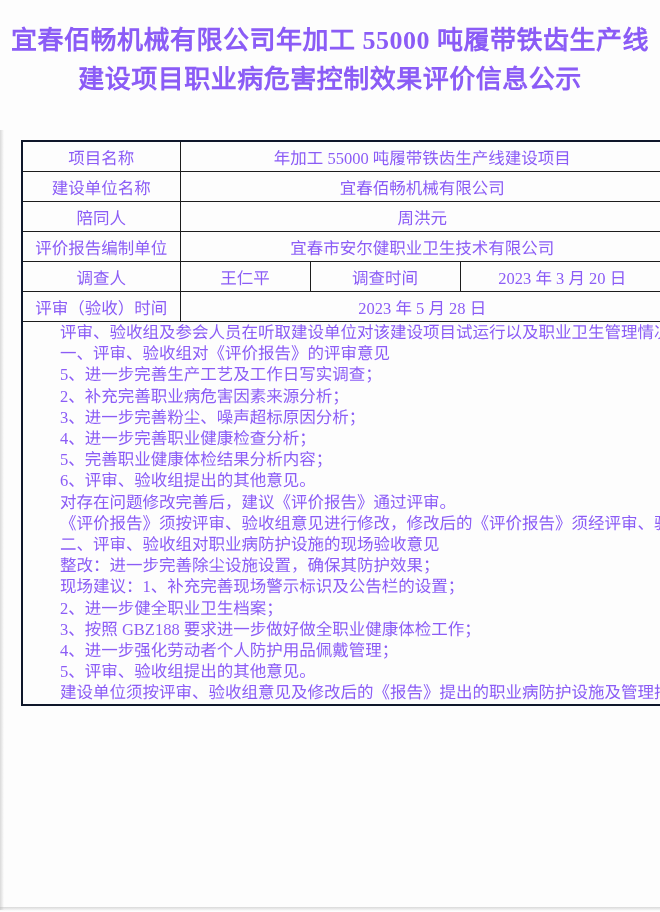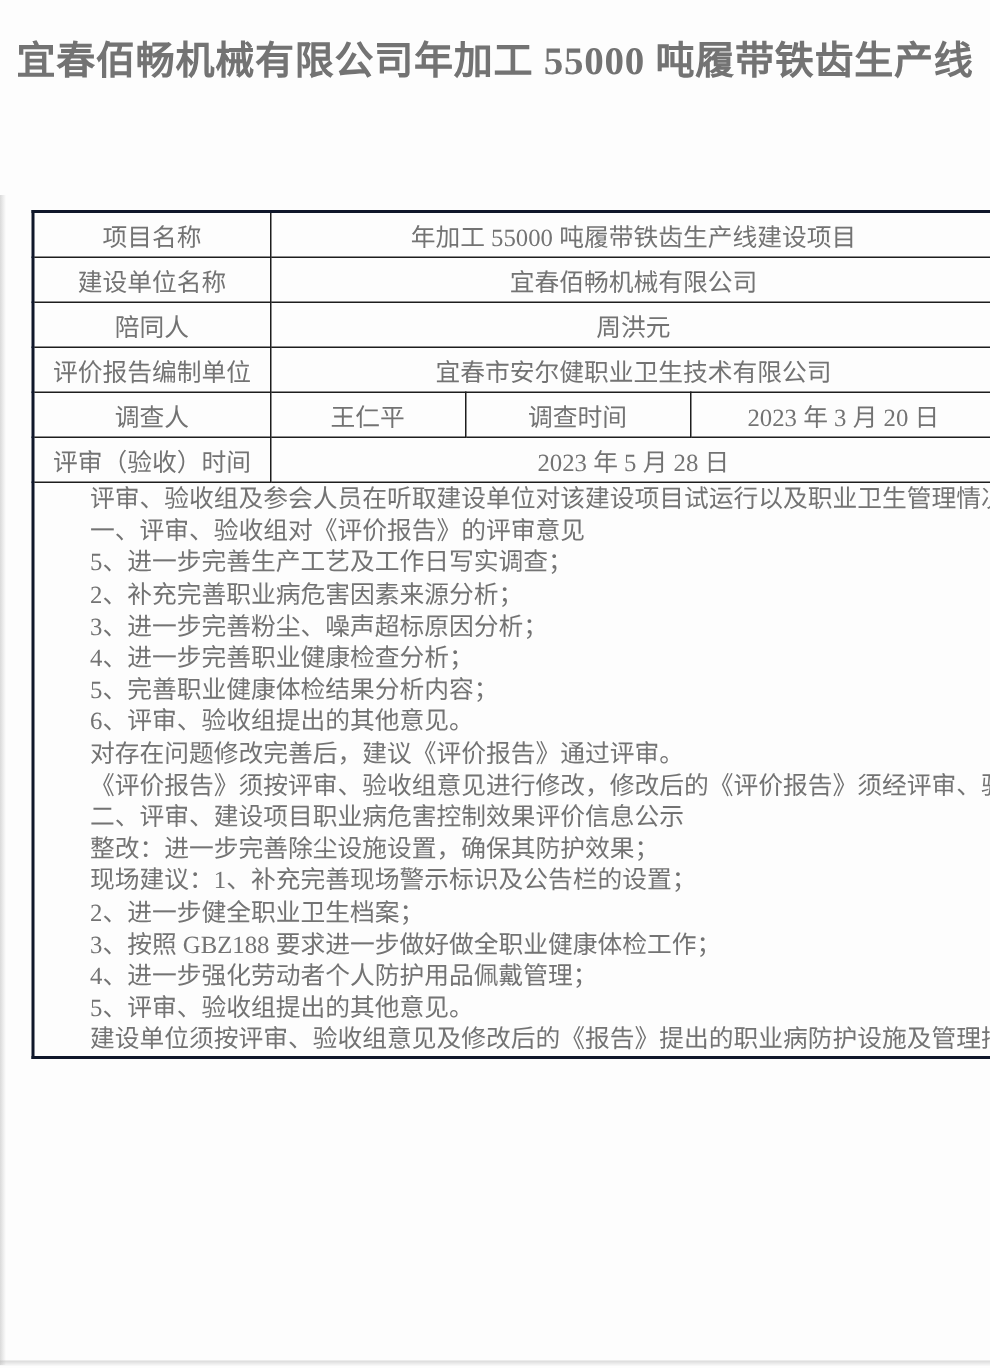--- a/index.html
+++ b/index.html
@@ -6,21 +6,21 @@
     margin: 0;
     padding: 0;
     background: #ffffff;
   }
   .page {
     position: relative;
     width: 660px;
     height: 912px;
     background: #fdfdfd;
     font-family: "Liberation Serif", "DejaVu Serif", serif;
-    color: #737373;
+    color: #8b5cf6;
     overflow: hidden;
   }
   
   .scan-edge-left {
     position: absolute;
     left: 0; top: 130px;
     width: 4px; height: 780px;
     background: linear-gradient(to right, #bdbdbd, rgba(255,255,255,0));
     opacity: .55;
   }
@@ -76,20 +76,21 @@
 </head>
 <body>
 
 <div class="page">
 
   <div class="scan-edge-left"></div>
   <div class="scan-edge-bottom"></div>
 
   <div class="doc-title">
     <div>宜春佰畅机械有限公司年加工 55000 吨履带铁齿生产线</div>
+    <div>建设项目职业病危害控制效果评价信息公示</div>
   </div>
 
   <table class="info-table">
     <colgroup>
       <col style="width:158px">
         <col style="width:130px">
         <col style="width:150px">
         <col style="width:205px">
     </colgroup>
     <tbody>
@@ -124,21 +125,21 @@
           <p>评审、验收组及参会人员在听取建设单位对该建设项目试运行以及职业卫生管理情况的介绍和报告编制单位对该建设项目职业病危害控制效果评价情况说明的基础上，查阅了有关资料，审阅了《评价报告》，并现场核查了该项目职业病防护设施及职业卫生管理情况，经过质询与讨论，形成如下意见：</p>
           <p>一、评审、验收组对《评价报告》的评审意见</p>
           <p>5、进一步完善生产工艺及工作日写实调查；</p>
           <p>2、补充完善职业病危害因素来源分析；</p>
           <p>3、进一步完善粉尘、噪声超标原因分析；</p>
           <p>4、进一步完善职业健康检查分析；</p>
           <p>5、完善职业健康体检结果分析内容；</p>
           <p>6、评审、验收组提出的其他意见。</p>
           <p>对存在问题修改完善后，建议《评价报告》通过评审。</p>
           <p>《评价报告》须按评审、验收组意见进行修改，修改后的《评价报告》须经评审、验收组签字确认。</p>
-          <p>二、评审、建设项目职业病危害控制效果评价信息公示</p>
+          <p>二、评审、验收组对职业病防护设施的现场验收意见</p>
           <p>整改：进一步完善除尘设施设置，确保其防护效果；</p>
           <p>现场建议：1、补充完善现场警示标识及公告栏的设置；</p>
           <p>2、进一步健全职业卫生档案；</p>
           <p>3、按照 GBZ188 要求进一步做好做全职业健康体检工作；</p>
           <p>4、进一步强化劳动者个人防护用品佩戴管理；</p>
           <p>5、评审、验收组提出的其他意见。</p>
           <p>建设单位须按评审、验收组意见及修改后的《报告》提出的职业病防护设施及管理措施的建议进行整改，整改完成后，建议该项目职业病防护设施通过验收。</p>
         </td>
       </tr>
     </tbody>

